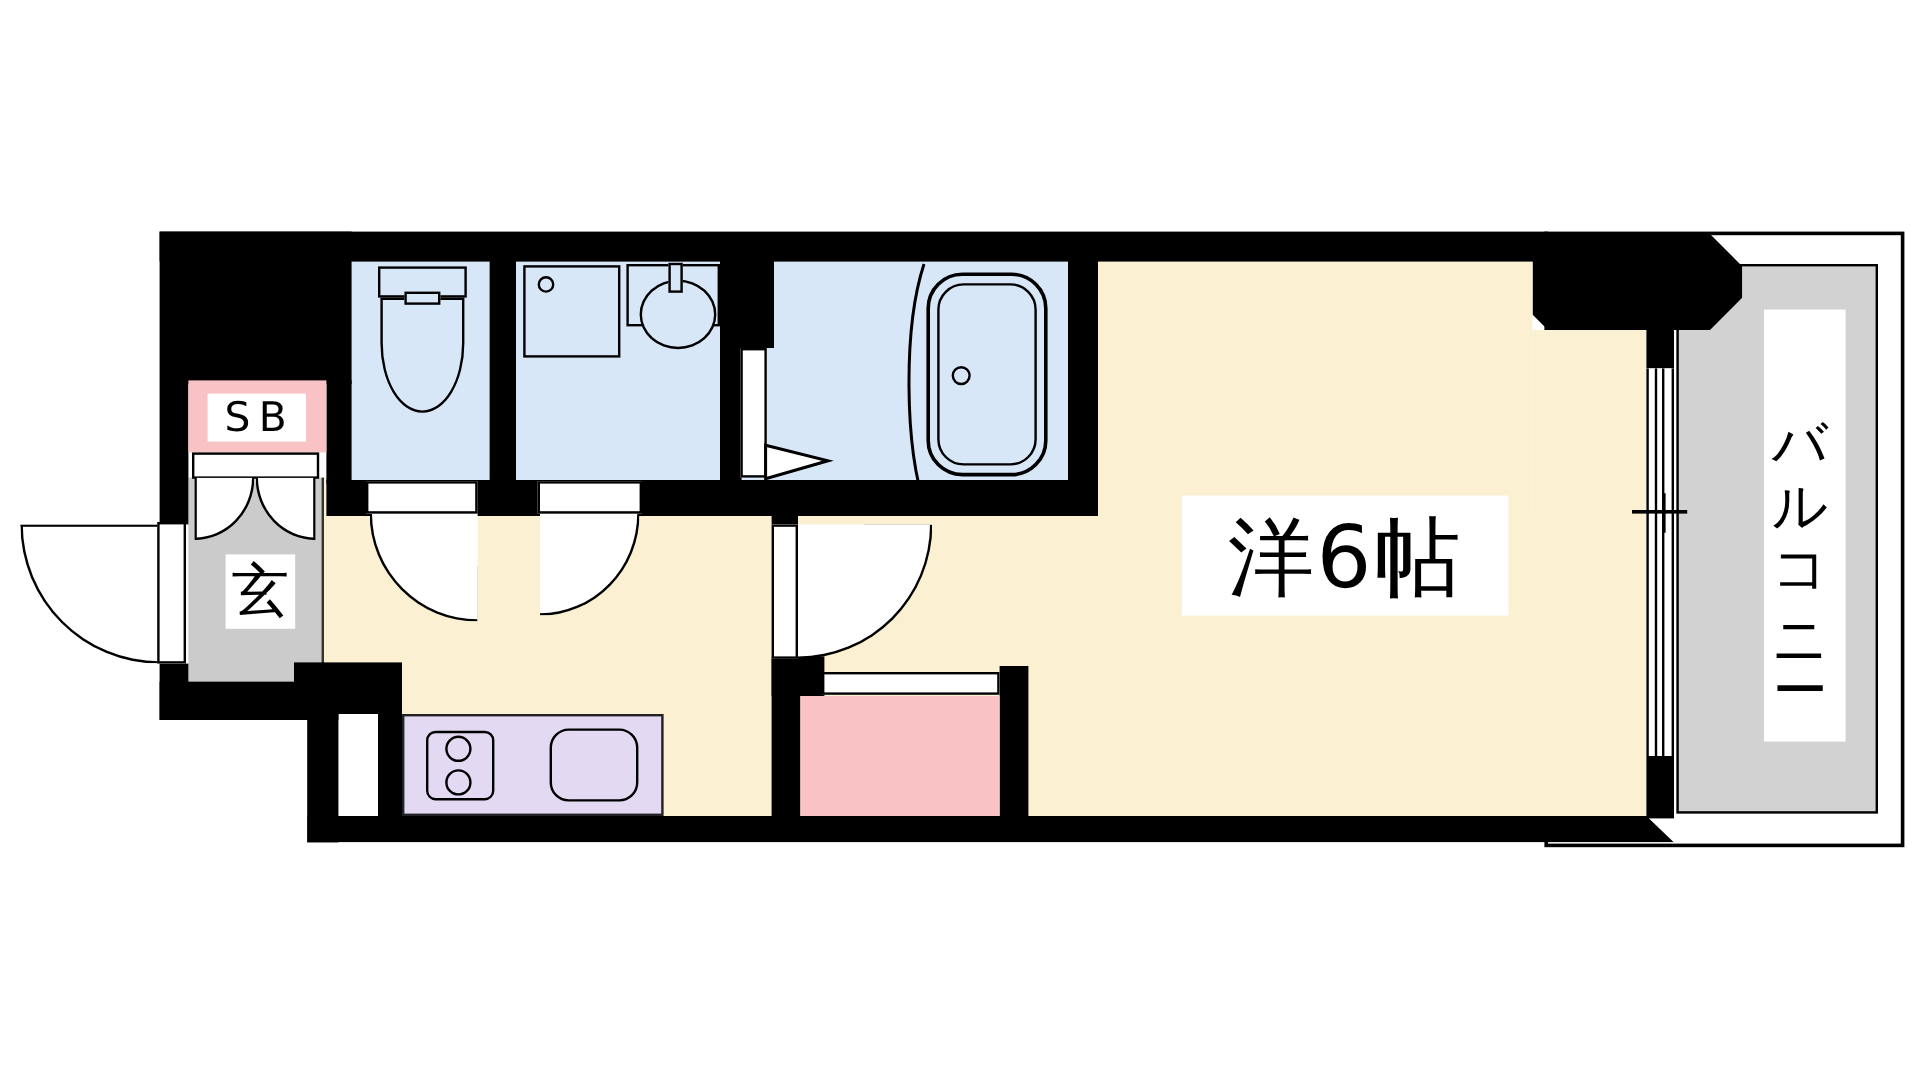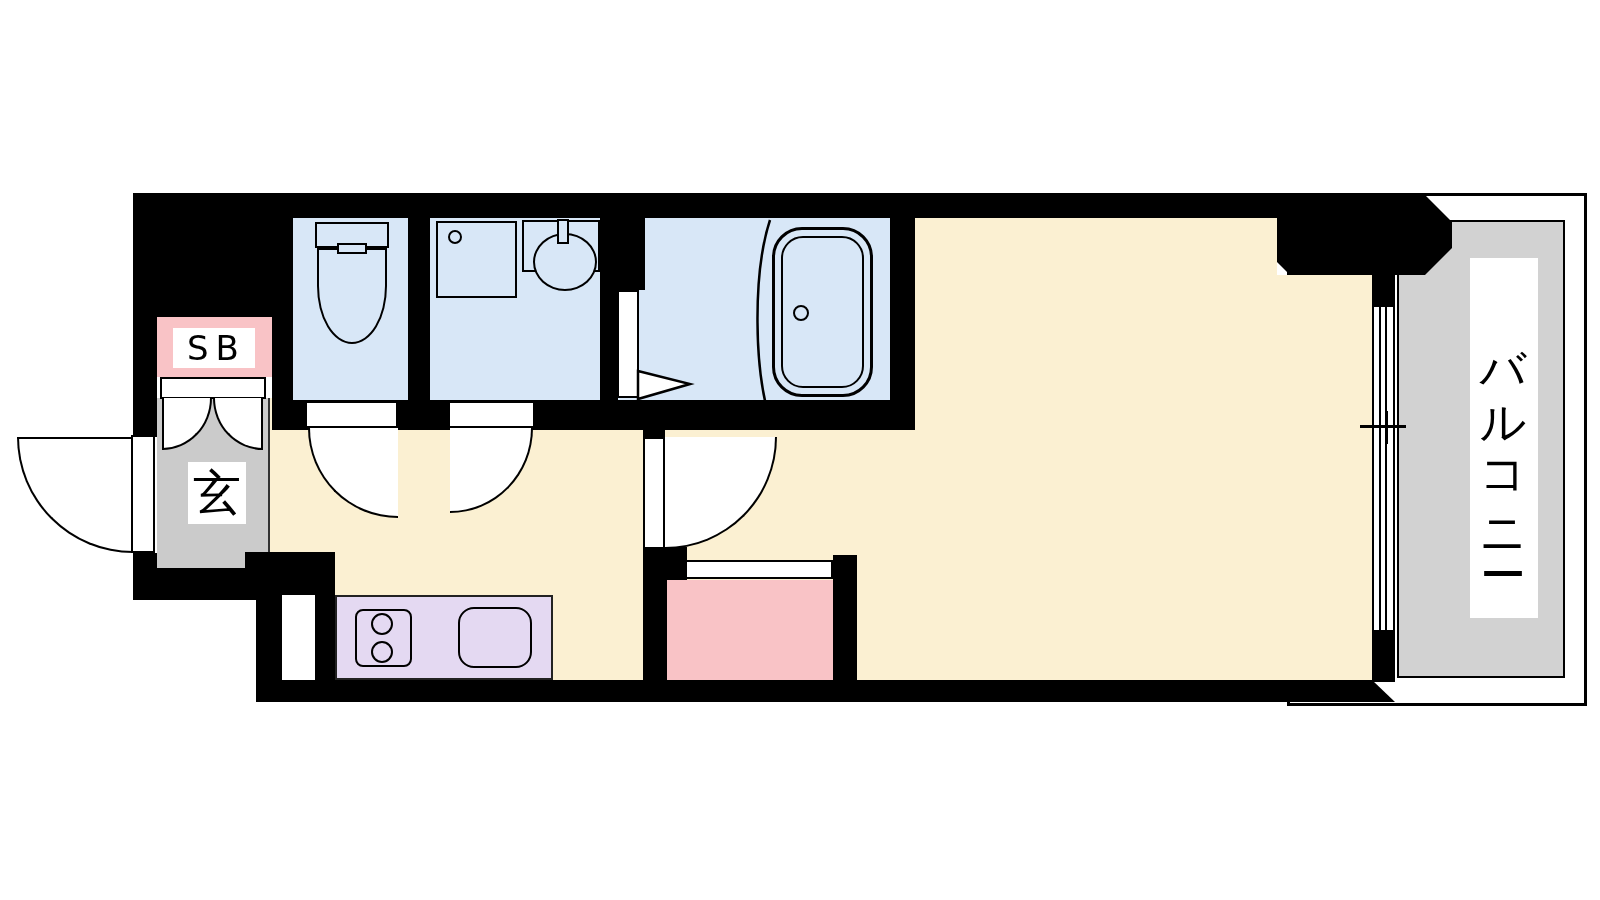--- a/index.html
+++ b/index.html
@@ -11,21 +11,21 @@
   .abs{position:absolute;box-sizing:border-box;}
   .wall{background:var(--wall,#000);}
   .floor{background:var(--floor,#FBF0D2);}
   .wet{background:var(--wet-area,#D8E7F7);}
   .pink{background:var(--accent-pink,#F9C3C6);}
   .ol{border:2.5px solid #000;background:transparent;}
   .olw{border:2.5px solid #000;background:#fff;}
   .fan{background:#fff;}
   .fan.bl{border-left:2.5px solid #000;border-bottom:2.5px solid #000;border-bottom-left-radius:100% 100%;}
   .fan.br{border-right:2.5px solid #000;border-bottom:2.5px solid #000;border-bottom-right-radius:100% 100%;}
-  .labelbox{background:#fff;display:flex;align-items:center;justify-content:center;color:#000;}
+  .labelbox{background:#fff;display:flex;align-items:flex-end;justify-content:center;color:#000;}
   .thinline{background:#000;}
 </style>
 </head>
 <body>
 
 <div id="stage">
 
   <div class="abs" style="left:1287px;top:193px;width:300px;height:513px;background:#fff;border:3px solid #000;"></div>
   <div class="abs" style="left:1397px;top:220px;width:168px;height:458px;background:var(--balcony-gray,#D2D2D2);border:2px solid #000;"></div>
 
@@ -116,17 +116,20 @@
   <svg class="abs" style="left:636px;top:368px;" width="60" height="34" viewBox="0 0 60 34">
     <polygon points="2,3 54,16 2,31" fill="#fff" stroke="#000" stroke-width="2.5"></polygon>
   </svg>
 
   <div class="abs" style="left:1372px;top:307px;width:23px;height:323px;background:#fff;border-left:2.5px solid #000;border-right:2.5px solid #000;"></div>
   <div class="abs thinline" style="left:1379px;top:307px;width:2px;height:323px;"></div>
   <div class="abs thinline" style="left:1385px;top:307px;width:2px;height:323px;"></div>
   <div class="abs thinline" style="left:1360px;top:425px;width:46px;height:3px;"></div>
   <div class="abs thinline" style="left:1385px;top:411px;width:3px;height:33px;"></div>
 
+  <div class="abs labelbox" style="left:985px;top:413px;width:272px;height:100px;font-size:72px;font-weight:500;letter-spacing:2px;">
+    <span>洋6帖</span>
+  </div>
   <div class="abs labelbox" style="left:1470px;top:258px;width:68px;height:360px;font-size:46px;writing-mode:vertical-rl;text-orientation:upright;letter-spacing:6px;">
     <span>バルコニー</span>
   </div>
 
 </div>
 
 </body></html>

